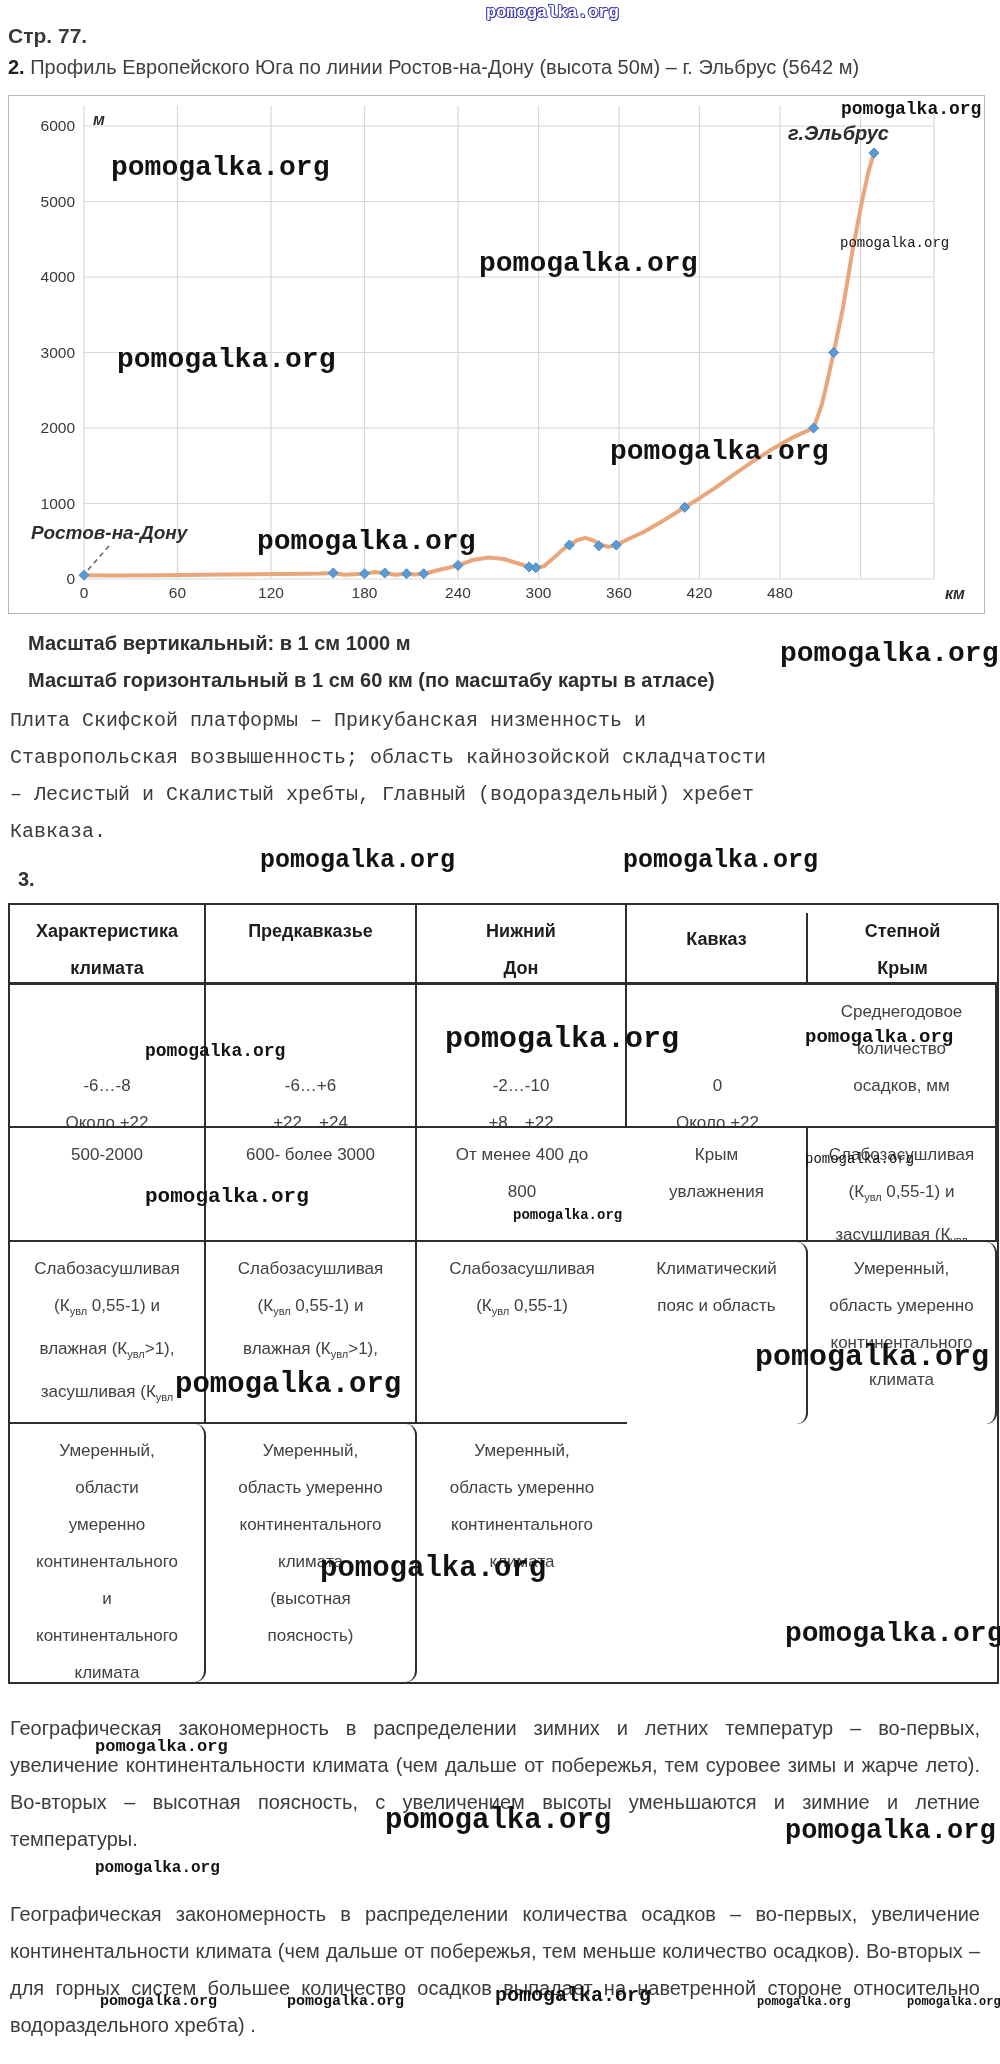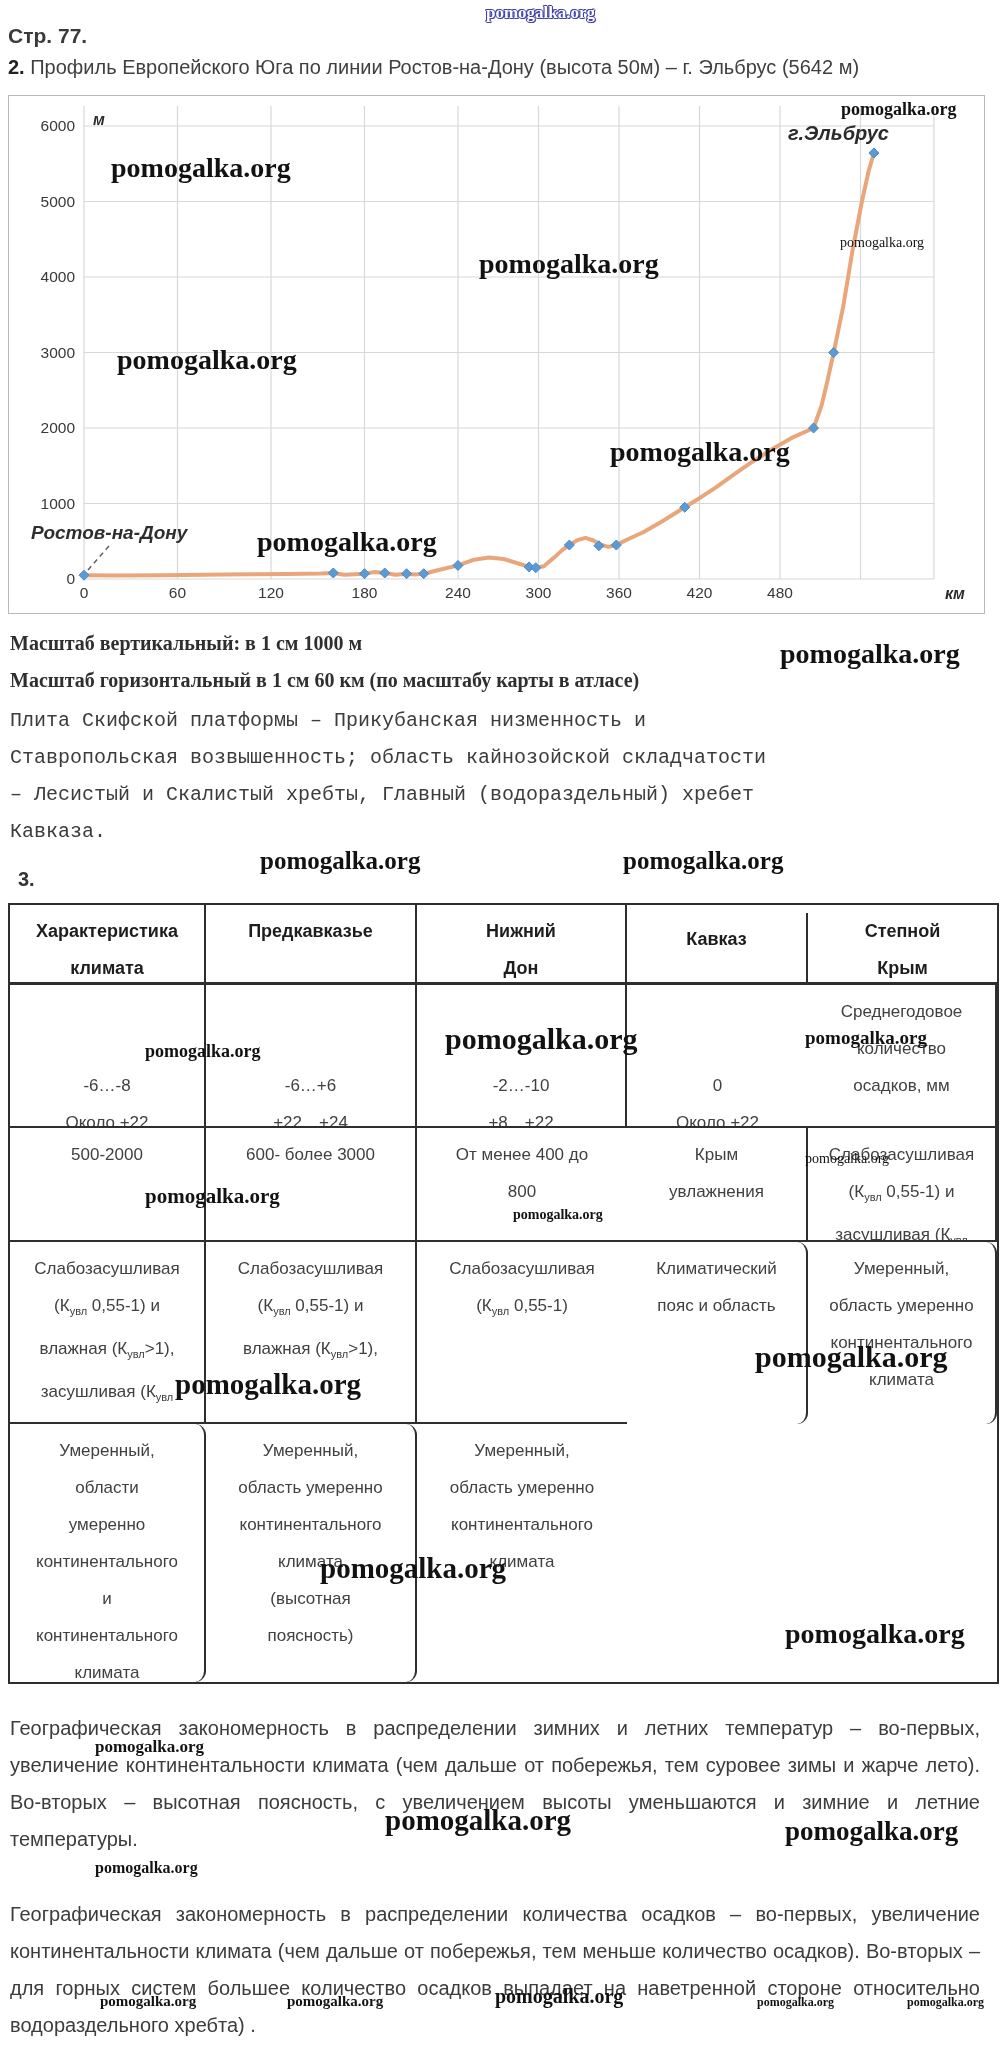--- a/index.html
+++ b/index.html
@@ -3,42 +3,42 @@
 <meta charset="utf-8">
 <style>
   html,body{margin:0;padding:0;background:#fff;}
   .page{position:relative;width:1000px;height:2064px;background:#ffffff;overflow:hidden;
         font-family:"Liberation Sans", sans-serif;color:#3b3b3b;}
   .hdr{position:absolute;left:8px;top:24px;font-size:21px;font-weight:bold;color:#3a3a3a;}
   .title{position:absolute;left:8px;top:56px;font-size:20px;color:#3f3f3f;white-space:nowrap;}
   .title b{color:#222;}
   .chartbox{position:absolute;left:8px;top:95px;width:975px;height:517px;border:1px solid #b8b8b8;background:#fff;}
   .chartbox svg{display:block;}
-  .scaleline{position:absolute;left:10px;font-size:20px;font-weight:bold;color:#2f2f2f;white-space:nowrap;font-family:Liberation Serif, serif;}
+  .scaleline{position:absolute;left:28px;font-size:20px;font-weight:bold;color:#2f2f2f;white-space:nowrap;}
   .geo{position:absolute;left:10px;top:702px;width:762px;font-size:20px;line-height:37px;color:#3c3c3c;font-family:Liberation Mono, monospace;}
   .q3{position:absolute;left:18px;top:868px;font-size:20px;font-weight:600;color:#333;}
   .tbl{position:absolute;left:8px;top:903px;display:grid;
        grid-template-columns:196px 211px 210px 181px 189px;
        grid-template-rows:80px 143px 114px 182px 258px;
        border:2px solid #2e2e2e;background:#fff;}
   .cell{border-right:2px solid #2e2e2e;border-bottom:2px solid #2e2e2e;
         padding:8px 8px 16px 8px;text-align:center;font-size:17px;line-height:37px;color:#414141;
         overflow:hidden;box-sizing:border-box;}
   .cell.lastcol{border-right:none;}
   .cell.lastrow{border-bottom:none;border-radius:11px;}
   .cell.head{font-weight:bold;font-size:18px;color:#1d1d1d;}
   .cell.tempval{padding-top:82px;}
   .cell sub{font-size:11px;vertical-align:-4px;}
   .cell sup{font-size:11px;vertical-align:6px;}
   .para{position:absolute;left:10px;width:970px;font-size:20px;line-height:37px;
         color:#3c3c3c;text-align:justify;}
   .p1{top:1710px;}
   .p2{top:1896px;}
   .wm{position:absolute;line-height:1;color:#121212;white-space:nowrap;z-index:5;
-      font-family:Liberation Serif, serif;padding-left:45px;}
+      font-family:Liberation Mono, monospace;padding-left:45px;}
   .wm.outline{color:#ffffff;text-shadow:-1px 0 #4040ae,1px 0 #4040ae,0 -1px #4040ae,0 1px #4040ae,
               -1px -1px #4040ae,1px 1px #4040ae;}
 </style>
 </head>
 <body>
 
 <div class="page">
 
   <div class="hdr">Стр. 77.</div>
 

